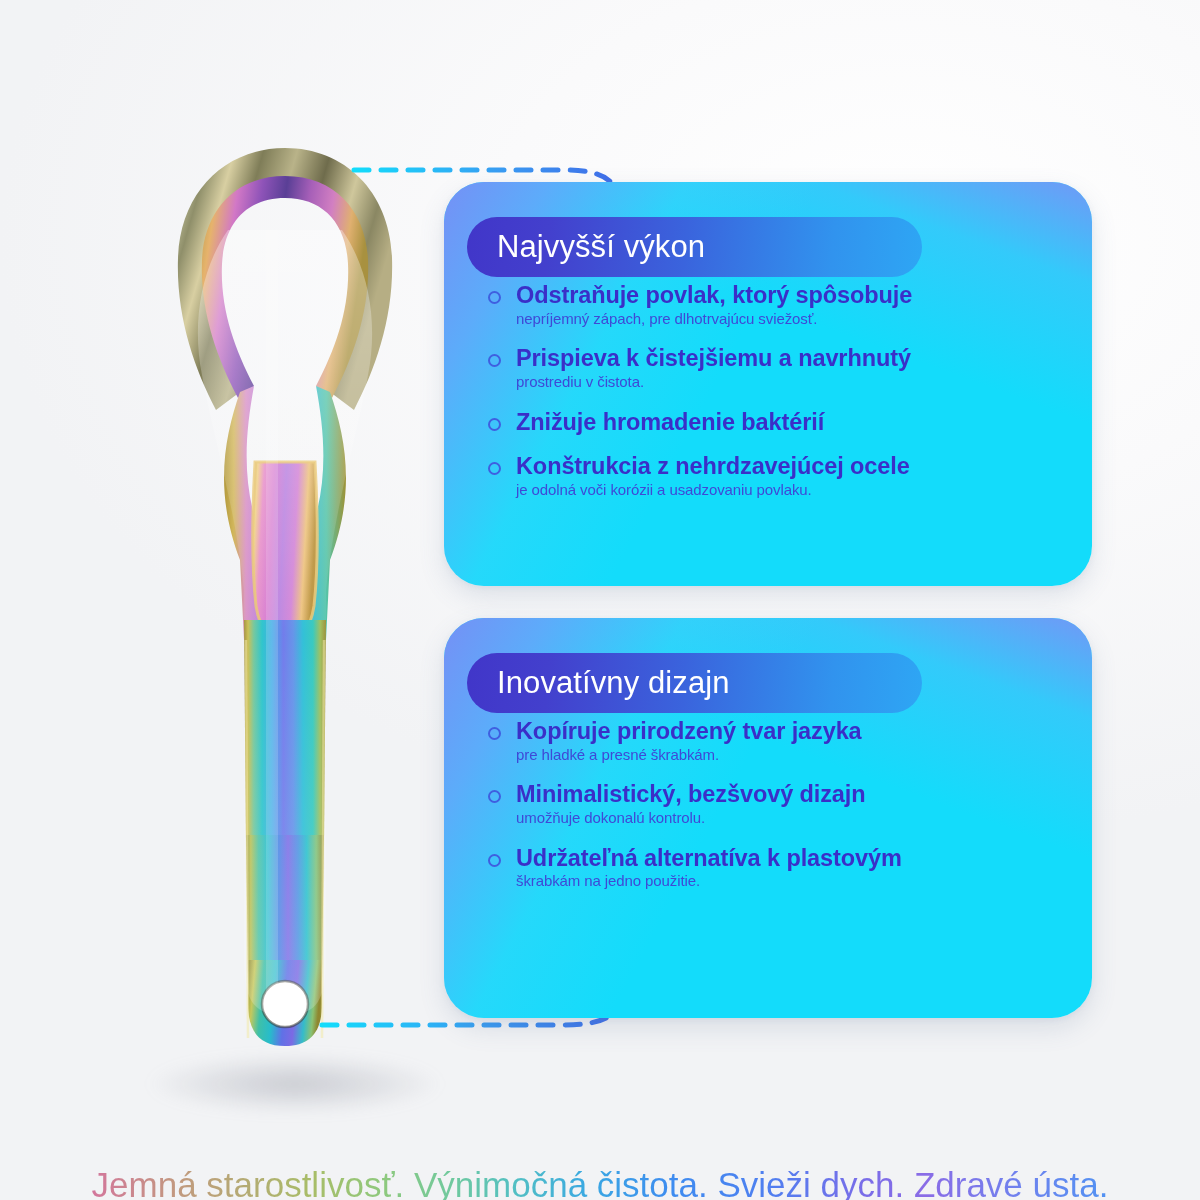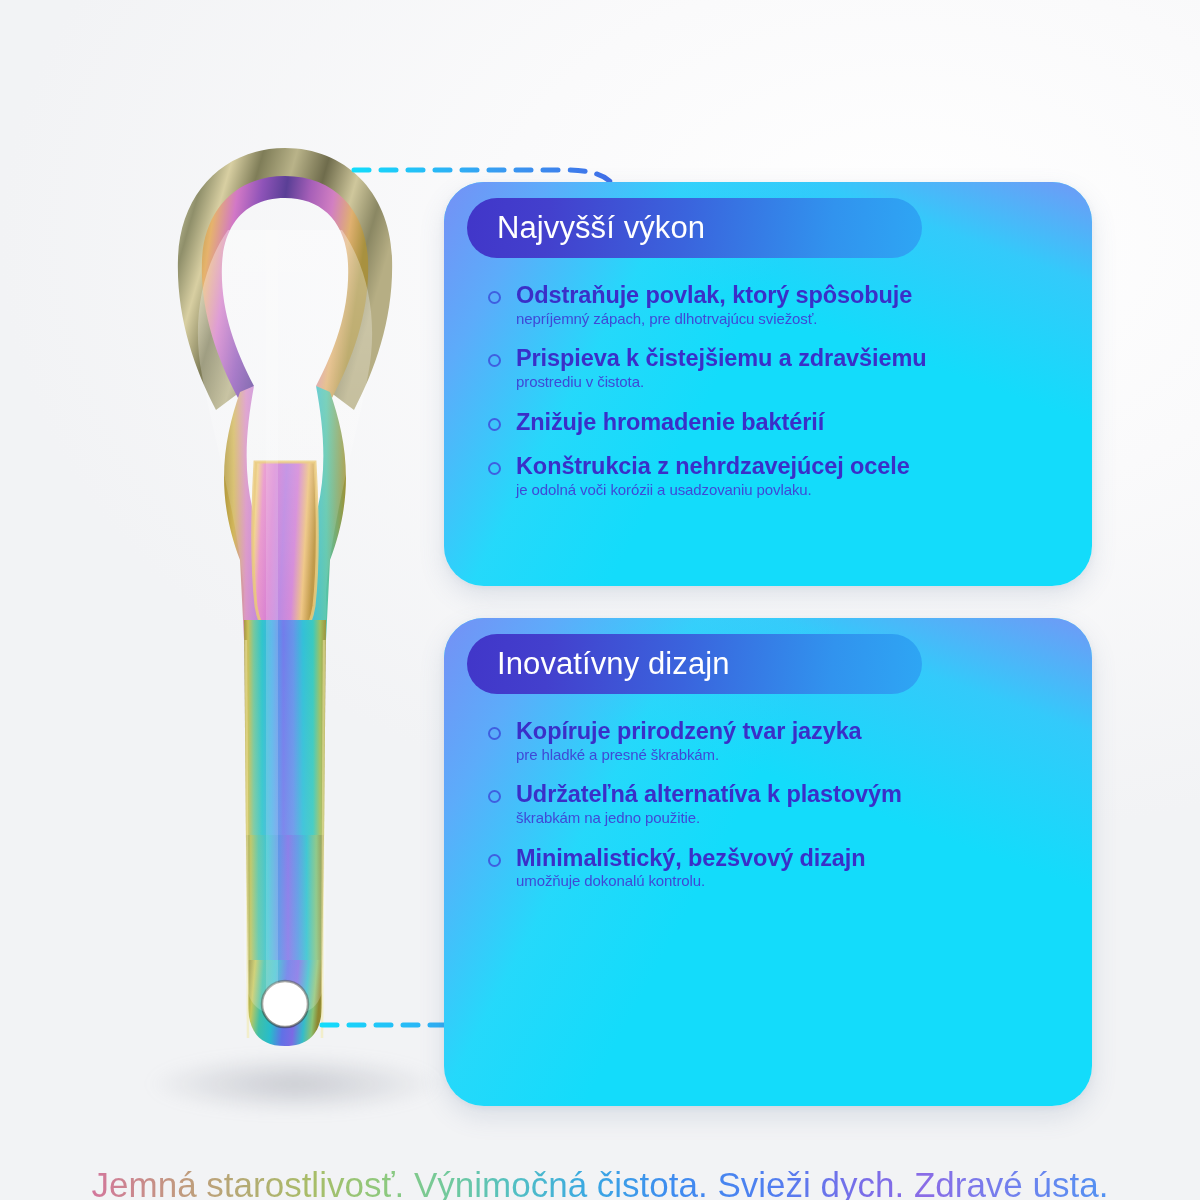--- a/index.html
+++ b/index.html
@@ -77,26 +77,26 @@
       #13dcfb;
     pointer-events: none;
   }
   .card-inner {
     position: relative;
     z-index: 2;
     height: 100%;
   }
 
   #card-performance { left: 444px; top: 182px; width: 648px; height: 404px; }
-  #card-design      { left: 444px; top: 618px; width: 648px; height: 488px; }
+  #card-design      { left: 444px; top: 618px; width: 648px; height: 400px; }
 
   .card-header-pill {
     position: absolute;
     left: 23px;
-    top: 16px;
+    top: 35px;
     height: 60px;
     padding: 0 40px 0 30px;
     display: flex;
     align-items: center;
     border-radius: 32px;
     background: linear-gradient(95deg, #4136c9 0%, #4340cd 18%, #3a64dd 48%, #3193ee 80%, #2ea6f4 100%);
     color: #ffffff;
     font-size: 31px;
     letter-spacing: 0.1px;
     white-space: nowrap;
@@ -403,21 +403,21 @@
         <li class="bullet-item">
           <span class="bullet-marker"></span>
           <span class="bullet-text">
             <span class="bullet-strong">Odstraňuje povlak, ktorý spôsobuje</span>
             <span class="bullet-sub">nepríjemný zápach, pre dlhotrvajúcu sviežosť.</span>
           </span>
         </li>
         <li class="bullet-item">
           <span class="bullet-marker"></span>
           <span class="bullet-text">
-            <span class="bullet-strong">Prispieva k čistejšiemu a zdravšiemu</span>
+            <span class="bullet-strong">Prispieva k čistejšiemu a navrhnutý</span>
             <span class="bullet-sub">prostrediu v čistota.</span>
           </span>
         </li>
         <li class="bullet-item">
           <span class="bullet-marker"></span>
           <span class="bullet-text">
             <span class="bullet-strong">Znižuje hromadenie baktérií</span>
           </span>
         </li>
         <li class="bullet-item">
@@ -438,29 +438,29 @@
         <li class="bullet-item">
           <span class="bullet-marker"></span>
           <span class="bullet-text">
             <span class="bullet-strong">Kopíruje prirodzený tvar jazyka</span>
             <span class="bullet-sub">pre hladké a presné škrabkám.</span>
           </span>
         </li>
         <li class="bullet-item">
           <span class="bullet-marker"></span>
           <span class="bullet-text">
+            <span class="bullet-strong">Minimalistický, bezšvový dizajn</span>
+            <span class="bullet-sub">umožňuje dokonalú kontrolu.</span>
+          </span>
+        </li>
+        <li class="bullet-item">
+          <span class="bullet-marker"></span>
+          <span class="bullet-text">
             <span class="bullet-strong">Udržateľná alternatíva k plastovým</span>
             <span class="bullet-sub">škrabkám na jedno použitie.</span>
-          </span>
-        </li>
-        <li class="bullet-item">
-          <span class="bullet-marker"></span>
-          <span class="bullet-text">
-            <span class="bullet-strong">Minimalistický, bezšvový dizajn</span>
-            <span class="bullet-sub">umožňuje dokonalú kontrolu.</span>
           </span>
         </li>
       </ul>
     </div>
   </div>
 
   <div class="tagline">Jemná starostlivosť. Výnimočná čistota. Svieži dych. Zdravé ústa.</div>
 
 </div>
 

